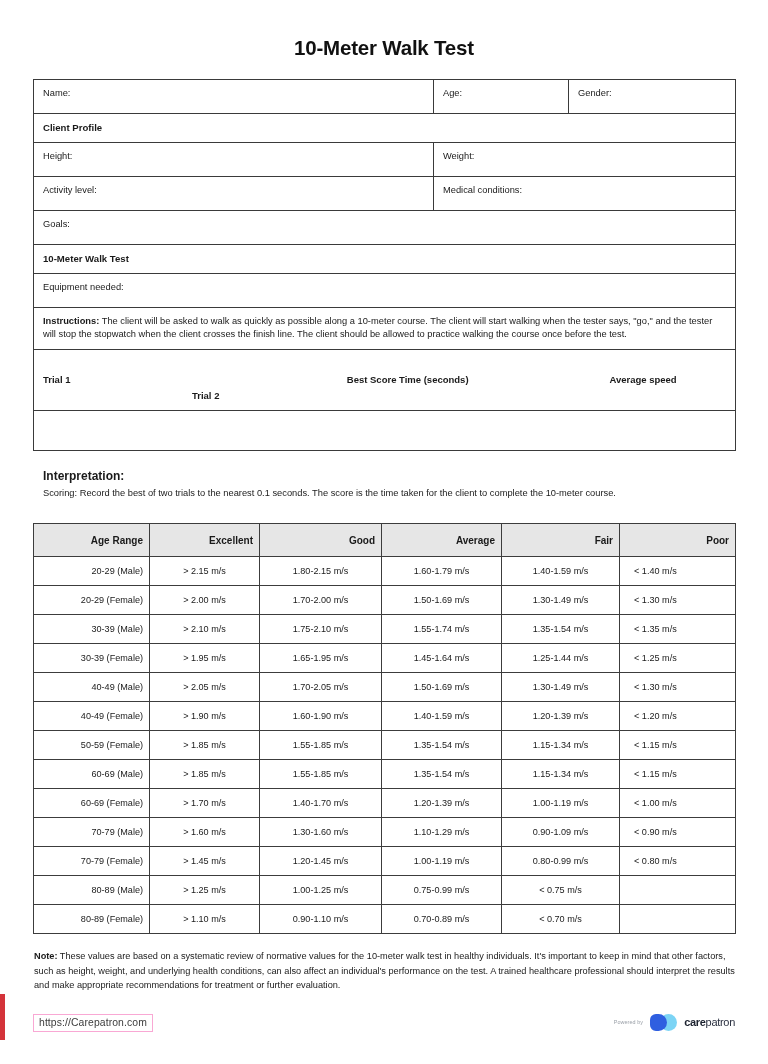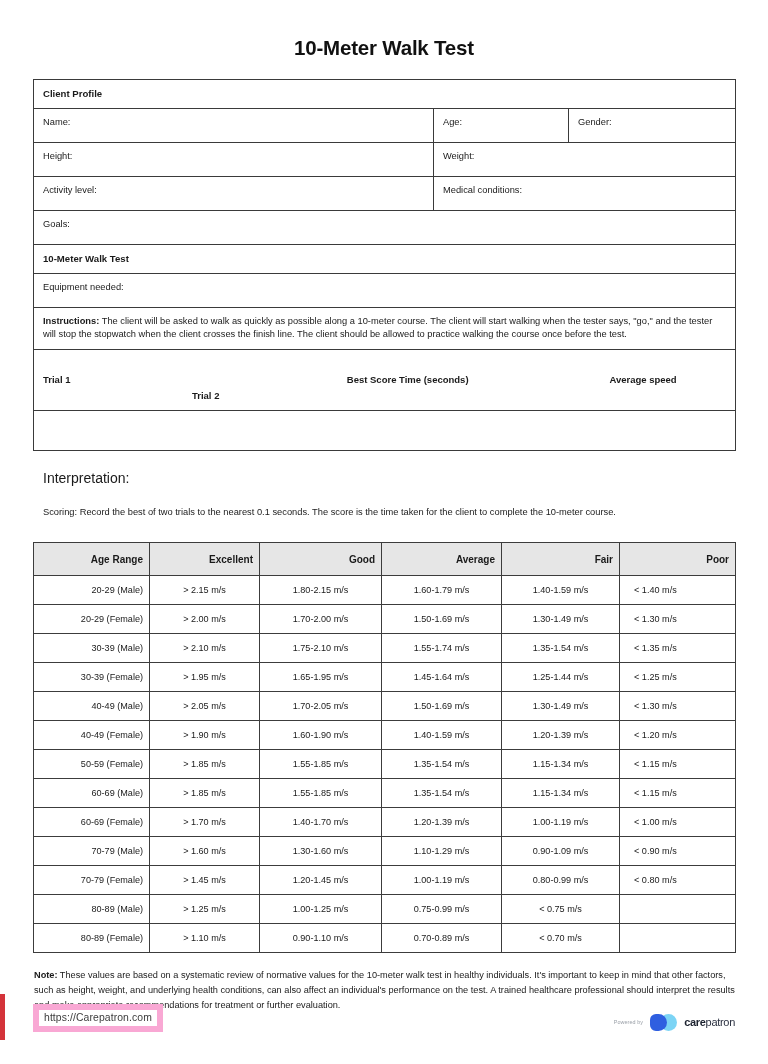--- a/index.html
+++ b/index.html
@@ -82,24 +82,24 @@
   td.trial-blank { height: 25px; }
 
   
   .interp {
     width: 702px;
     margin-top: 16px;
     font-size: 9.3px;
     line-height: 1.62;
   }
   .interp-title {
-    font-weight: normal;
-    font-size: 14px;
+    font-weight: bold;
+    font-size: 12px;
     padding-left: 10px;
-    margin-bottom: 16px;
+    margin-bottom: 0;
   }
   .interp-body {
     padding-left: 10px;
     padding-right: 10px;
   }
 
   
   table.norms {
     width: 702px;
     border-collapse: collapse;
@@ -145,21 +145,21 @@
     position: absolute;
     left: 33px;
     right: 33px;
     bottom: 32px;
     height: 26px;
   }
   .url-box {
     position: absolute;
     left: 0;
     bottom: 0;
-    border: 6px solid #f9a8d4;
+    border: 1px solid #f9a8d4;
     padding: 2px 5px 3px 5px;
     font-size: 10.4px;
     color: #3c3c3c;
     letter-spacing: 0.1px;
     background: #fff;
   }
   .brand {
     position: absolute;
     right: 0;
     bottom: 1px;
@@ -222,26 +222,26 @@
   <h1 class="doc-title">10-Meter Walk Test</h1>
 
   <table class="form">
     <colgroup>
       <col style="width:400px">
         <col style="width:135px">
         <col style="width:167px">
     </colgroup>
     <tbody>
       <tr>
-        <td class="section-head" colspan="3">Client Profile</td>
-      </tr>
-      <tr>
         <td class="tall">Name:</td>
         <td class="tall">Age:</td>
         <td class="tall">Gender:</td>
+      </tr>
+      <tr>
+        <td class="section-head" colspan="3">Client Profile</td>
       </tr>
       <tr>
         <td class="tall">Height:</td>
         <td class="tall" colspan="2">Weight:</td>
       </tr>
       <tr>
         <td class="tall" style="width:278px">Activity level:</td>
         <td class="tall" colspan="2">Medical conditions:</td>
       </tr>
       <tr>

